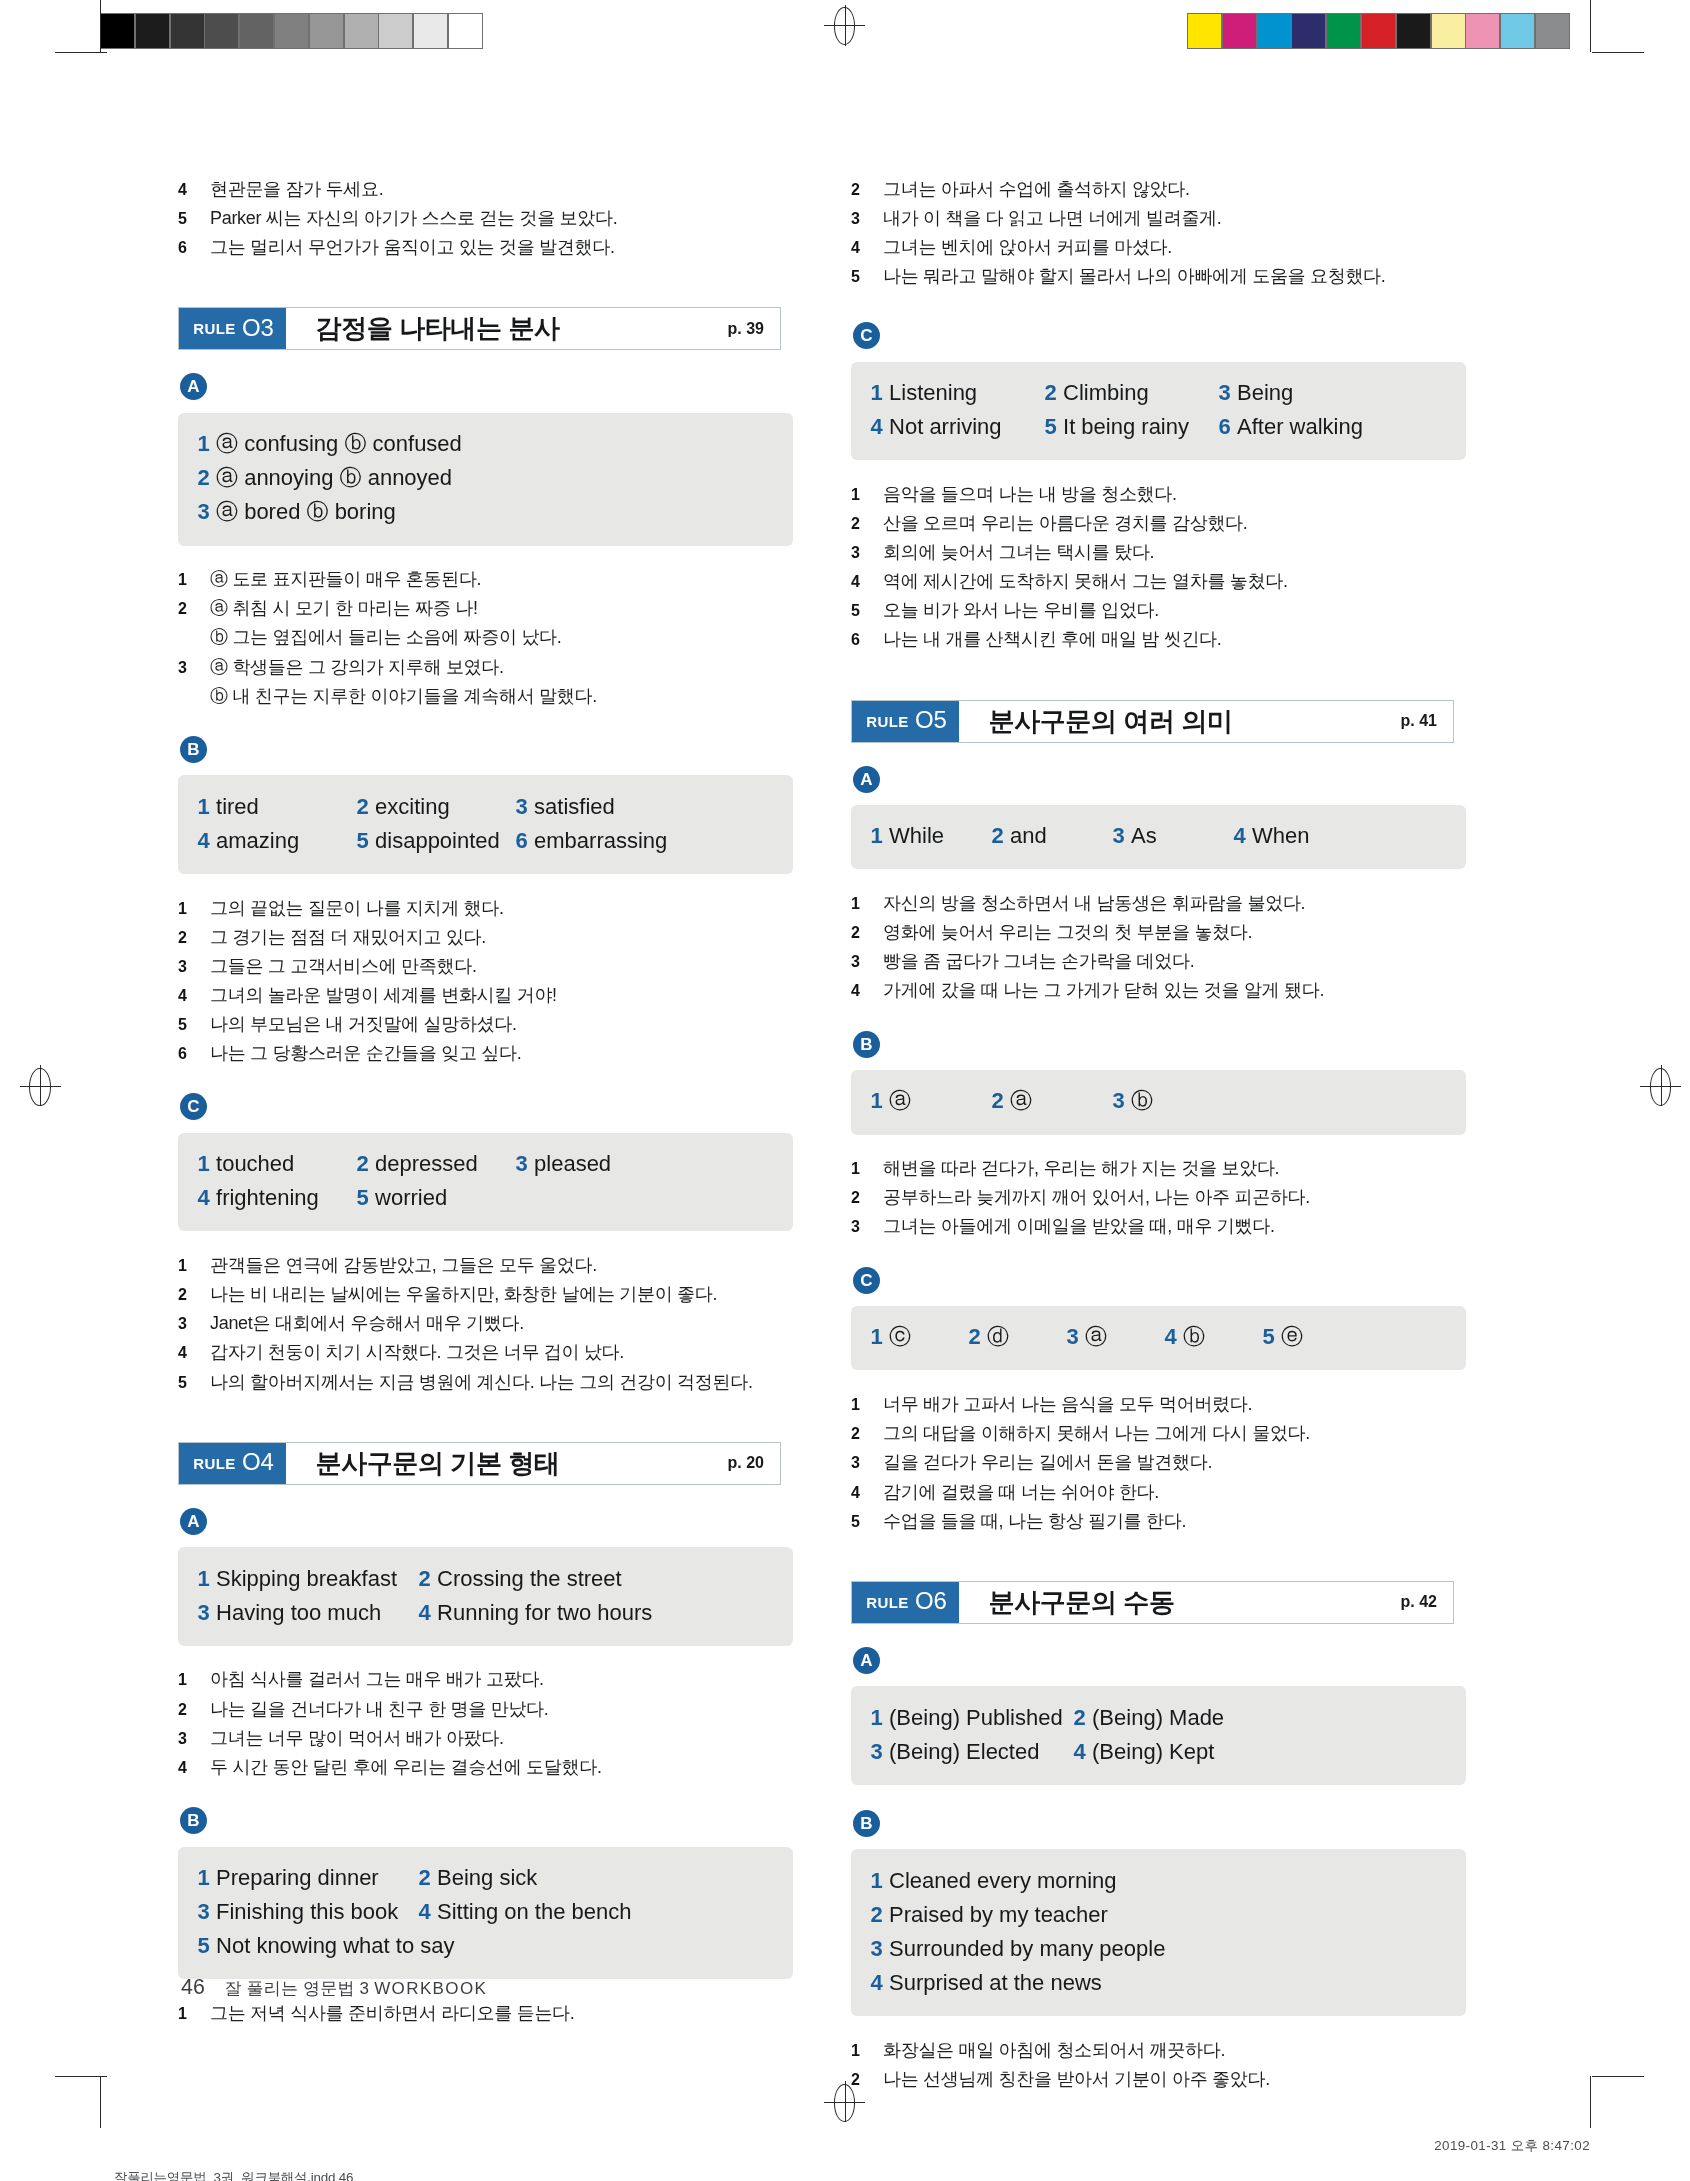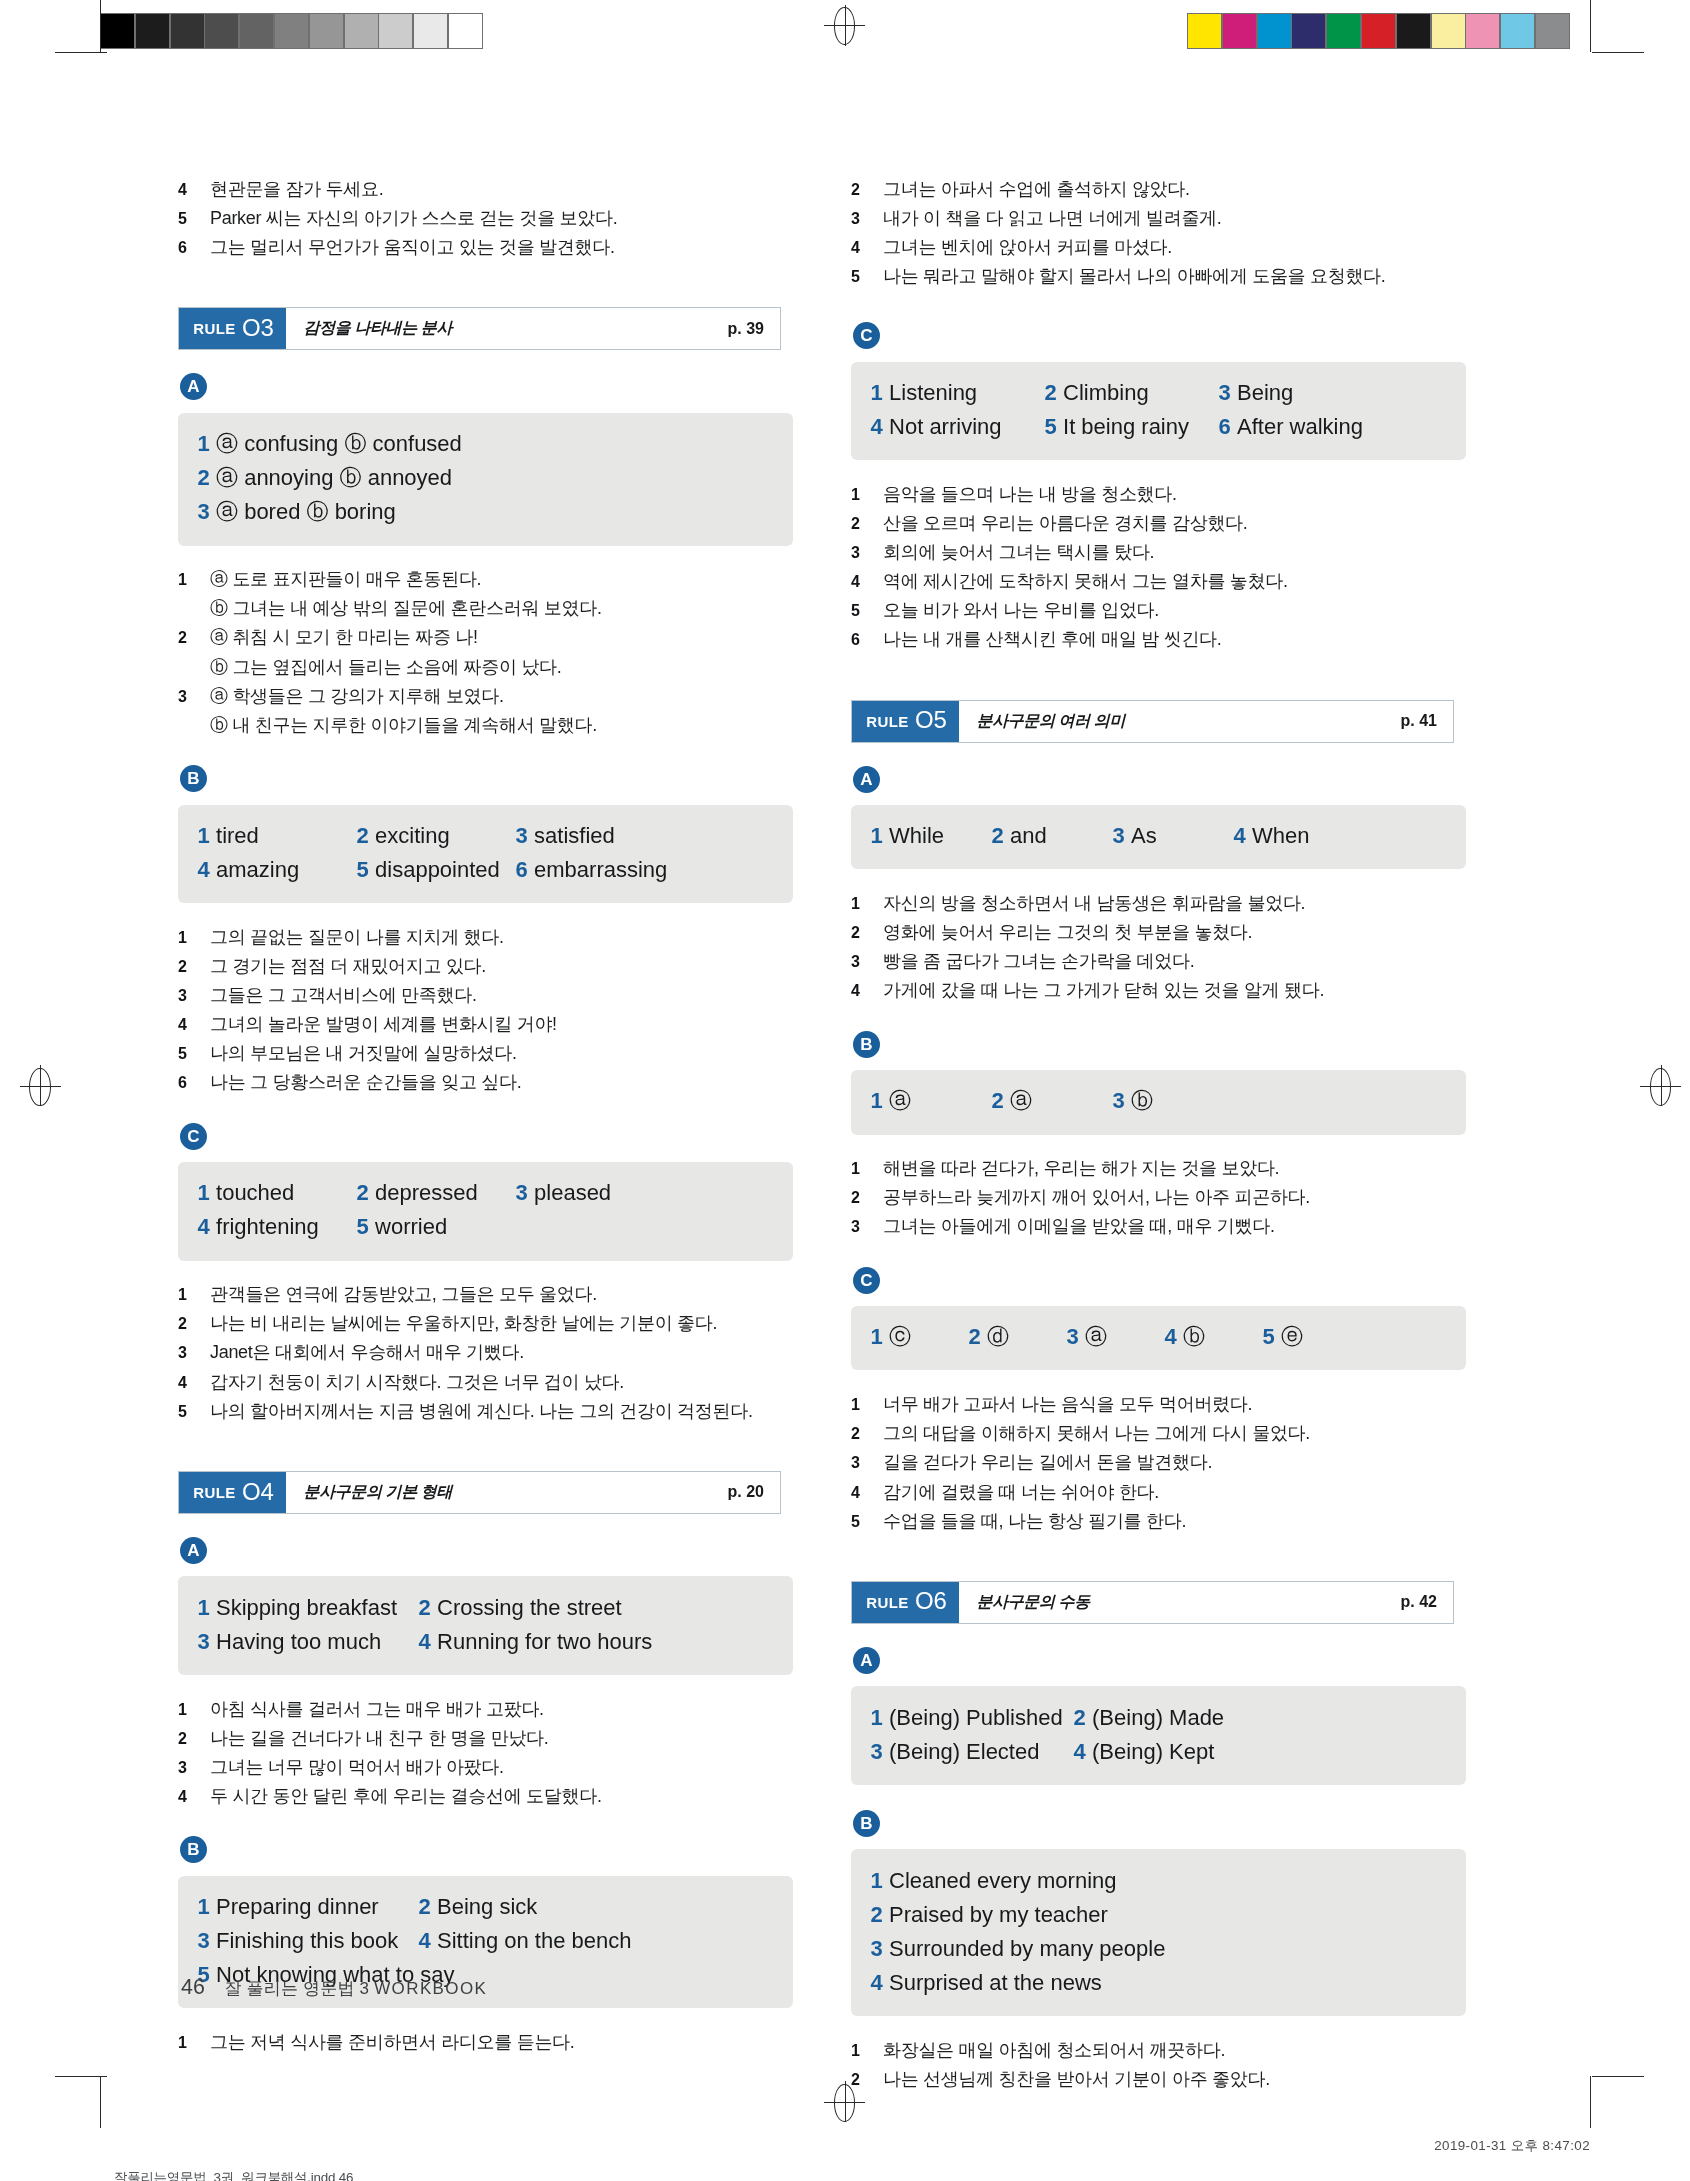--- a/index.html
+++ b/index.html
@@ -90,26 +90,25 @@
     font-weight: 400;
     letter-spacing: 0px;
     line-height: 1;
     position: relative;
     top: -0.9px;
   }
   .rule-title {
     flex: 1 1 auto;
     display: flex;
     align-items: center;
-    padding-left: 18px;
-    font-size: 16px;
+    padding-left: 30px;
+    font-size: 26px;
     font-weight: bold;
     color: #16181a;
     letter-spacing: -0.4px;
-    font-style: italic;
   }
   .rule-page {
     flex: 0 0 auto;
     display: flex;
     align-items: center;
     padding-right: 16px;
     font-size: 16px;
     font-weight: bold;
     color: #1a1a1a;
   }
@@ -328,23 +327,20 @@
               <span class="num">3</span>
               <span class="txt">ⓐ bored  ⓑ boring</span>
             </span>
           </div>
         </div>
         <ul class="trans">
           <li>
             <span class="t-num">1</span>
             <span class="t-txt">ⓐ 도로 표지판들이 매우 혼동된다.</span>
           </li>
-          <li class="indent">
-            <span class="t-txt">ⓑ 그녀는 내 예상 밖의 질문에 혼란스러워 보였다.</span>
-          </li>
           <li>
             <span class="t-num">2</span>
             <span class="t-txt">ⓐ 취침 시 모기 한 마리는 짜증 나!</span>
           </li>
           <li class="indent">
             <span class="t-txt">ⓑ 그는 옆집에서 들리는 소음에 짜증이 났다.</span>
           </li>
           <li>
             <span class="t-num">3</span>
             <span class="t-txt">ⓐ 학생들은 그 강의가 지루해 보였다.</span>

